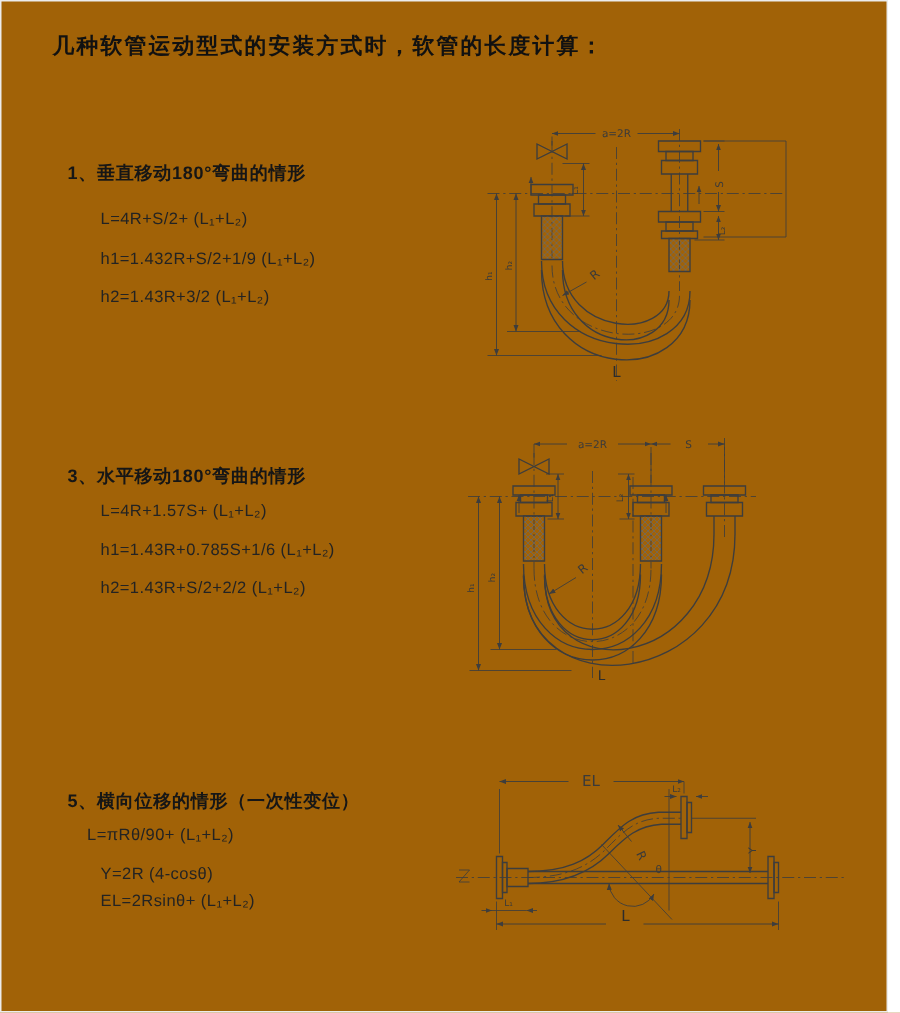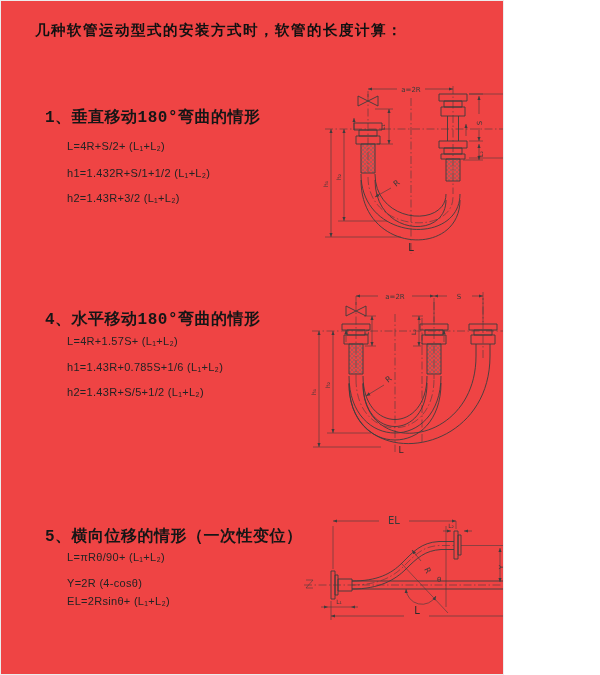--- a/index.html
+++ b/index.html
@@ -1,54 +1,54 @@
 <!DOCTYPE html>
 <html><head>
 <meta charset="utf-8">
 <style>
   html,body{margin:0;padding:0;background:#fff;}
-  .page{position:relative;width:504px;height:675px;background:#ef4444;
+  .page{position:relative;width:592px;height:675px;background:#a16207;
         font-family:"Liberation Sans","DejaVu Sans",sans-serif;color:#1e1e1e;
         overflow:hidden;border:1px solid #ececec;box-sizing:border-box;}
   .abs{position:absolute;white-space:nowrap;}
   .title{font-size:14.5px;font-weight:bold;letter-spacing:1.5px;color:#111;}
-  .heading{font-size:16px;font-weight:bold;letter-spacing:0.5px;color:#161616;font-family:Liberation Mono, monospace;}
+  .heading{font-size:12px;font-weight:bold;letter-spacing:0.5px;color:#161616;}
   .formula{font-size:11px;letter-spacing:0.3px;color:#232323;}
   svg.fig{position:absolute;overflow:visible;}
   svg.fig path,svg.fig rect,svg.fig line,svg.fig polyline{vector-effect:non-scaling-stroke;}
   .cl{stroke-dasharray:8 2.5 1.5 2.5;stroke-width:0.55 !important;}
   .thin{stroke-width:0.55 !important;}
   .dimtext{font-size:7px;fill:#3a3a3a;font-family:"DejaVu Sans",sans-serif;}
   .dimsm{font-size:6px;fill:#3a3a3a;font-family:"DejaVu Sans",sans-serif;}
   .biglbl{font-size:10px;fill:#2c2c2c;font-family:"DejaVu Sans",sans-serif;}
 </style>
 </head>
 <body>
 
 <div class="page">
 
   <div class="abs title" style="left:34px;top:20px">几种软管运动型式的安装方式时，软管的长度计算：</div>
 
   <div>
     <div class="abs heading" style="left:44px;top:106px">1、垂直移动180°弯曲的情形</div>
     <div class="abs formula" style="left:66px;top:139px">L=4R+S/2+ (L₁+L₂)</div>
-    <div class="abs formula" style="left:66px;top:166px">h1=1.432R+S/1+1/2 (L₁+L₂)</div>
+    <div class="abs formula" style="left:66px;top:166px">h1=1.432R+S/2+1/9 (L₁+L₂)</div>
     <div class="abs formula" style="left:66px;top:191px">h2=1.43R+3/2 (L₁+L₂)</div>
   </div>
 
   <div>
-    <div class="abs heading" style="left:44px;top:308px">4、水平移动180°弯曲的情形</div>
+    <div class="abs heading" style="left:44px;top:308px">3、水平移动180°弯曲的情形</div>
     <div class="abs formula" style="left:66px;top:334px">L=4R+1.57S+ (L₁+L₂)</div>
     <div class="abs formula" style="left:66px;top:360px">h1=1.43R+0.785S+1/6 (L₁+L₂)</div>
-    <div class="abs formula" style="left:66px;top:385px">h2=1.43R+S/5+1/2 (L₁+L₂)</div>
+    <div class="abs formula" style="left:66px;top:385px">h2=1.43R+S/2+2/2 (L₁+L₂)</div>
   </div>
 
   <div>
     <div class="abs heading" style="left:44px;top:525px">5、横向位移的情形（一次性变位）</div>
-    <div class="abs formula" style="left:66px;top:550px">L=πRθ/90+ (L₁+L₂)</div>
+    <div class="abs formula" style="left:57px;top:550px">L=πRθ/90+ (L₁+L₂)</div>
     <div class="abs formula" style="left:66px;top:576px">Y=2R (4-cosθ)</div>
     <div class="abs formula" style="left:66px;top:594px">EL=2Rsinθ+ (L₁+L₂)</div>
   </div>
 
   <svg class="fig" style="left:310px;top:73px" width="220" height="185" viewBox="0 0 220 185">
     <defs>
       <marker id="mA1" viewBox="0 0 10 10" refX="9" refY="5" markerWidth="8" markerHeight="8" orient="auto-start-reverse">
           <path d="M0 1.5 L9 5 L0 8.5 z" fill="#3d3d3d" stroke="none"></path>
         </marker>
       <pattern id="br1" width="4" height="4" patternUnits="userSpaceOnUse">

